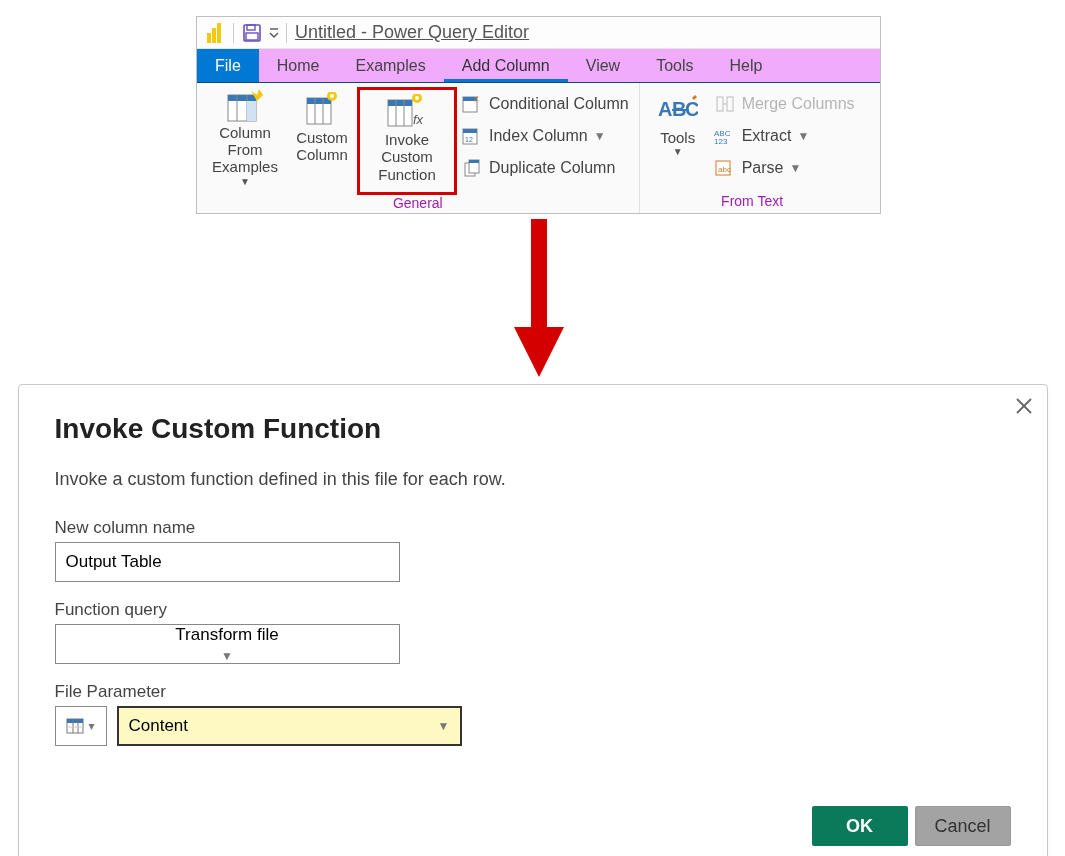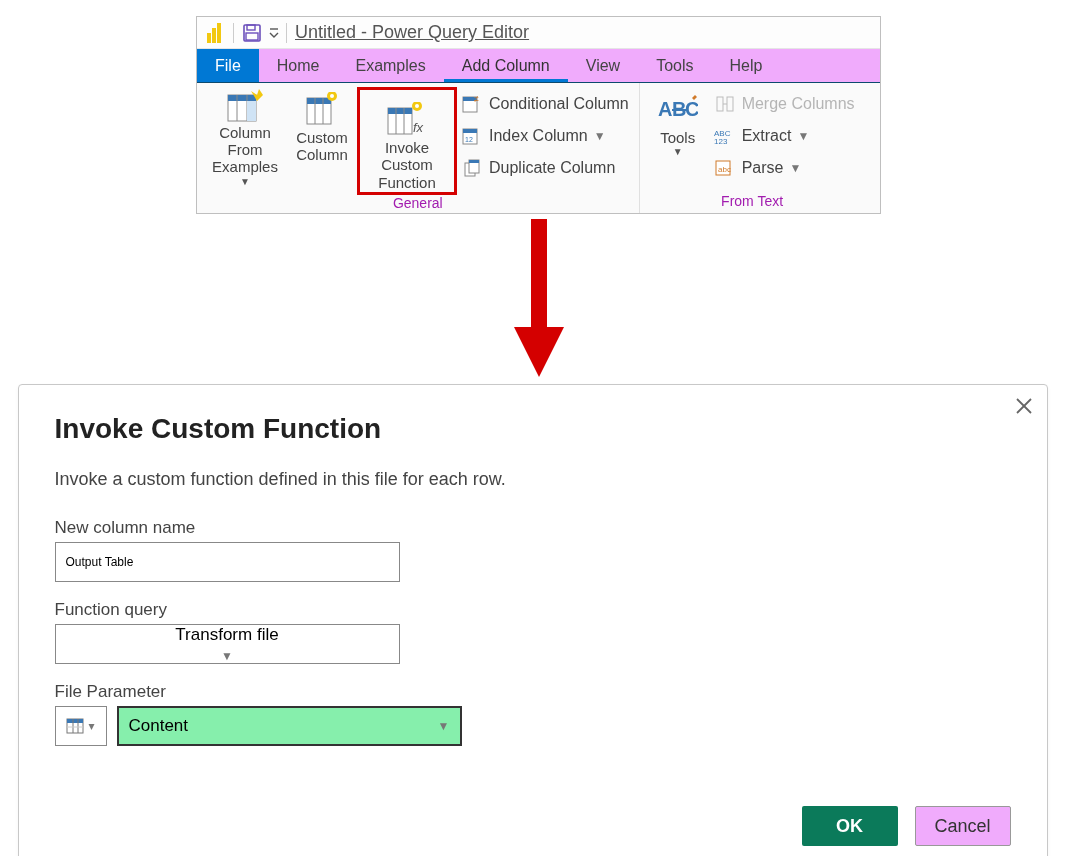--- a/index.html
+++ b/index.html
@@ -57,21 +57,21 @@
   .ribbon-group.last { border-right:none; }
   .group-items { display:flex; align-items:flex-start; height:100%; }
   .group-label { font-size:14px; color:#a21caf; margin-top:auto; padding-bottom:2px; }
 
   .big-btn {
     display:flex; flex-direction:column; align-items:center; justify-content:flex-start;
     width: 84px; height: 100px; text-align:center; padding-top:2px; cursor:pointer;
     font-size:15px; color:#444; line-height:1.15;
   }
   .big-btn .icon-holder { height:40px; display:flex; align-items:center; justify-content:center; }
-  .big-btn.hlbox { border:3px solid #d40000; width:100px; height:108px; padding-top:9px; }
+  .big-btn.hlbox { border:3px solid #d40000; width:100px; height:108px; padding-top:1px; }
   .big-btn .dd-caret { font-size:10px; color:#555; }
 
   .stack-col { display:flex; flex-direction:column; gap:6px; padding:4px 4px; }
   .small-btn {
     display:flex; align-items:center; gap:6px;
     font-size:16px; color:#444; cursor:pointer; height:26px;
   }
   .small-btn.disabled { color:#b5b5b5; }
   .small-btn .icon-holder { width:22px; height:22px; display:flex; align-items:center; justify-content:center; }
 
@@ -86,44 +86,44 @@
     padding: 28px 36px 26px 36px;
     position:relative;
     margin: 0 auto;
     box-shadow: 0 2px 4px rgba(0,0,0,0.04);
   }
   .dialog .close-x { position:absolute; top:12px; right:14px; color:#666; cursor:pointer; font-size:22px; line-height:1; }
   .dialog h1 { font-size:28px; font-weight:600; color:#222; margin:0 0 24px 0; }
   .dialog .desc { font-size:18px; color:#444; margin-bottom:28px; }
   .field-label { font-size:17px; color:#444; margin-bottom:4px; }
   .text-input {
-    width: 345px; height:40px; border:1px solid #888; font-size:12px; padding:0 10px; background:#fff;
+    width: 345px; height:40px; border:1px solid #888; font-size:17px; padding:0 10px; background:#fff;
   }
   .dropdown {
     width: 345px; height:40px; border:1px solid #888; font-size:17px; padding:0 10px; background:#fff;
     display:flex; align-items:center; justify-content:space-between; cursor:pointer;flex-direction:column;
   }
   .dd-caret { color:#777; font-size:12px; }
   .field-row { display:flex; align-items:center; gap:10px; }
   .type-picker {
     width:52px; height:40px; border:1px solid #888; display:flex; align-items:center; justify-content:center; gap:4px;
     background:#fff; cursor:pointer;
   }
   .content-dd {
-    width: 345px; height:40px; border:2px solid #333; background:#86efac;
+    width: 345px; height:40px; border:2px solid #333; background:#fef9c3;
     display:flex; align-items:center; justify-content:space-between; padding:0 10px; font-size:17px; cursor:pointer;
   }
   .vspace-sm { height:18px; }
-  .btn-row { display:flex; justify-content:flex-end; gap:17px; margin-top:60px; }
+  .btn-row { display:flex; justify-content:flex-end; gap:7px; margin-top:60px; }
   .btn {
     min-width:96px; height:40px; font-size:18px; border-radius:2px; cursor:pointer;
     display:flex; align-items:center; justify-content:center;
   }
   .btn-primary { background:#0b7a5a; color:#fff; border:none; font-weight:600; }
-  .btn-secondary { background:#f0abfc; color:#333; border:1px solid #999; }
+  .btn-secondary { background:#a3a3a3; color:#333; border:1px solid #999; }
 </style>
 </head>
 <body>
 
 <div class="ribbon-window">
 
   <div class="titlebar">
     <span class="app-icon">
       <svg width="16" height="20" viewBox="0 0 16 20">
         <rect x="0" y="10" width="4" height="10" fill="#f2c811"></rect>

